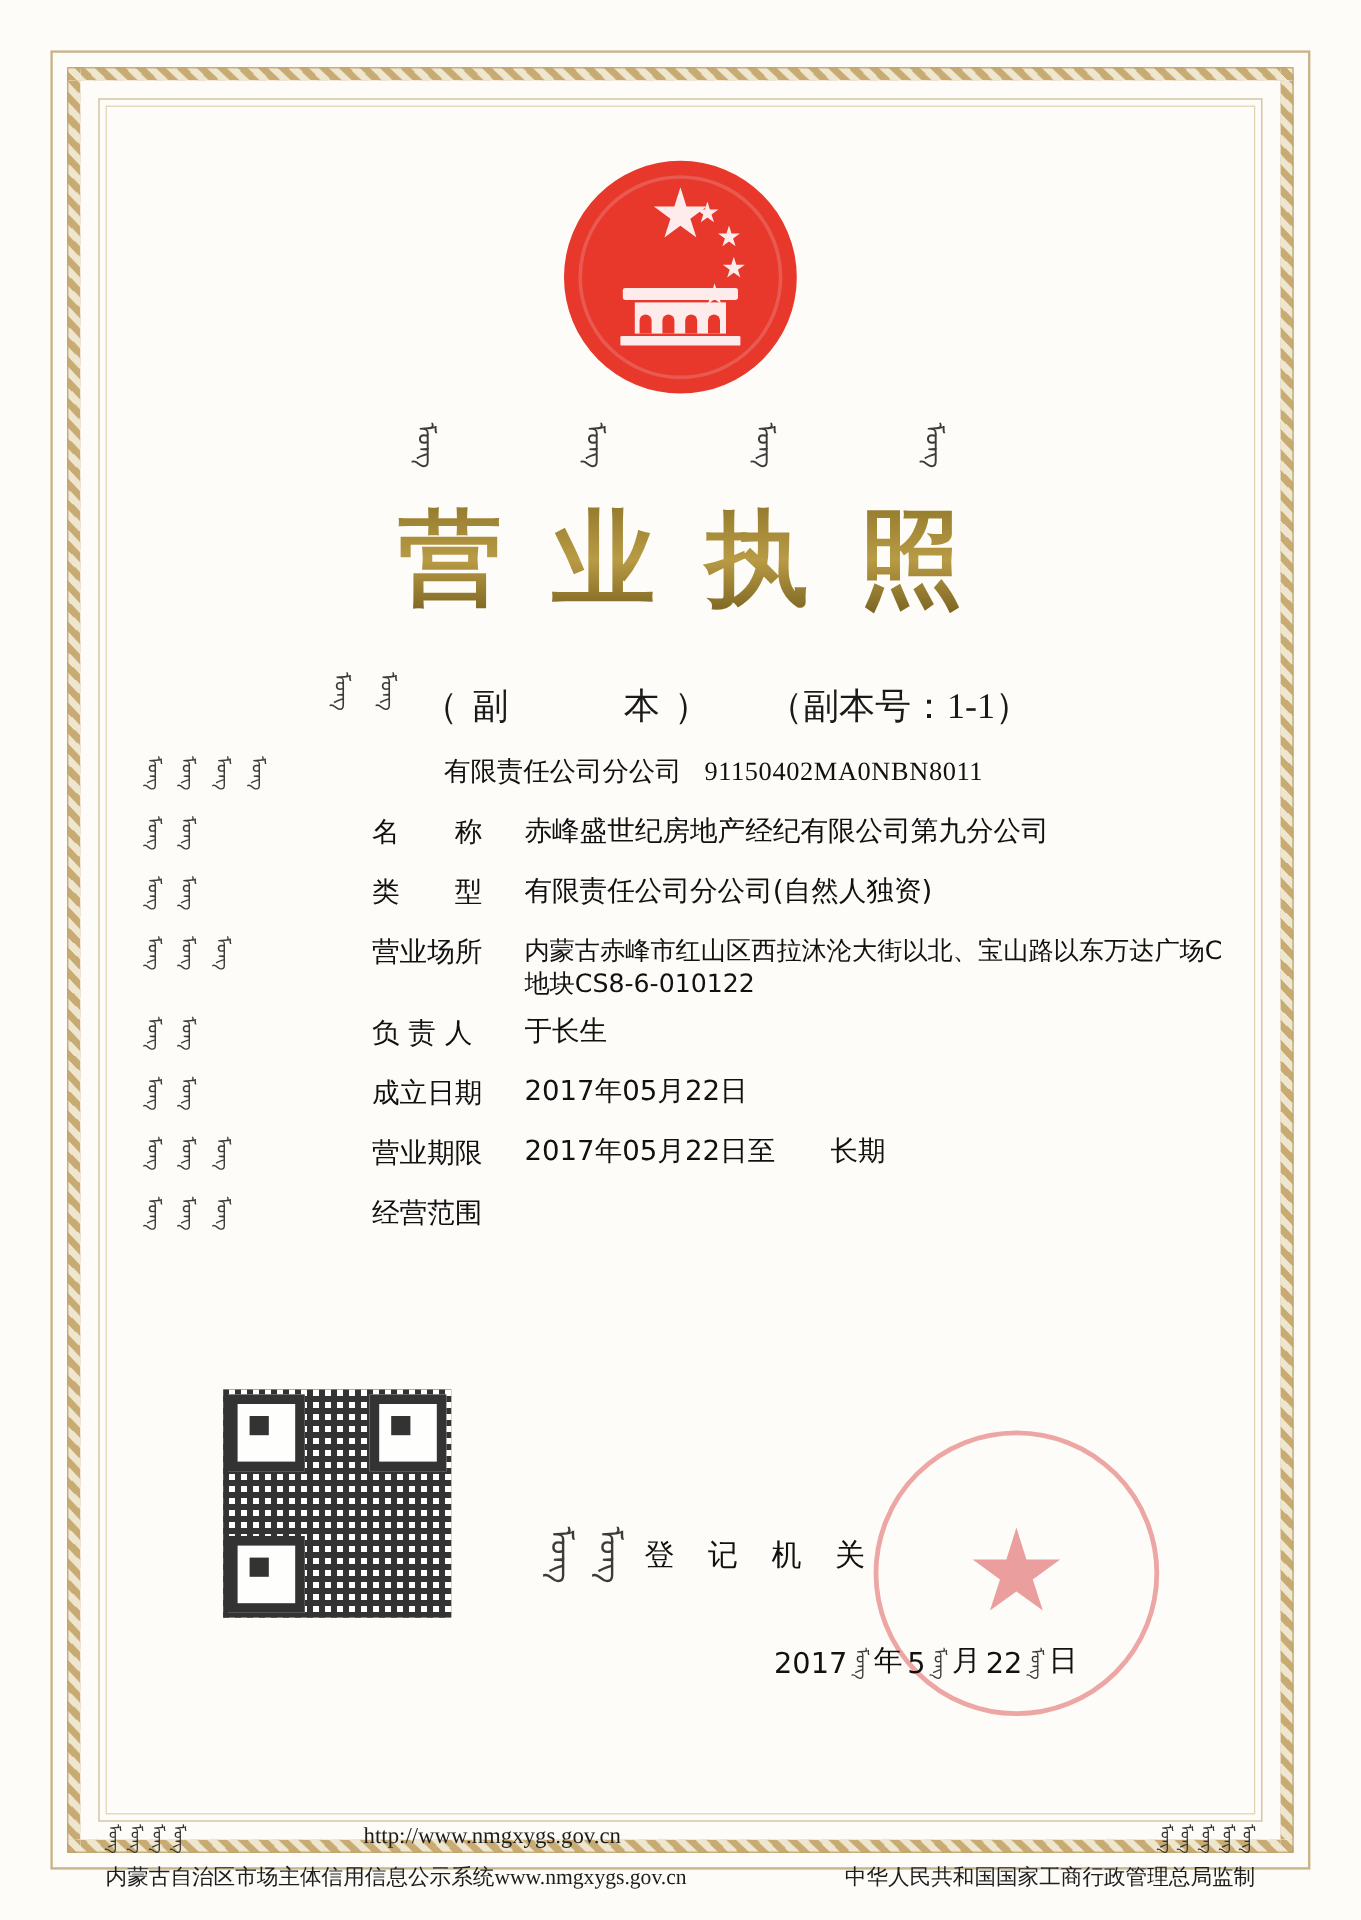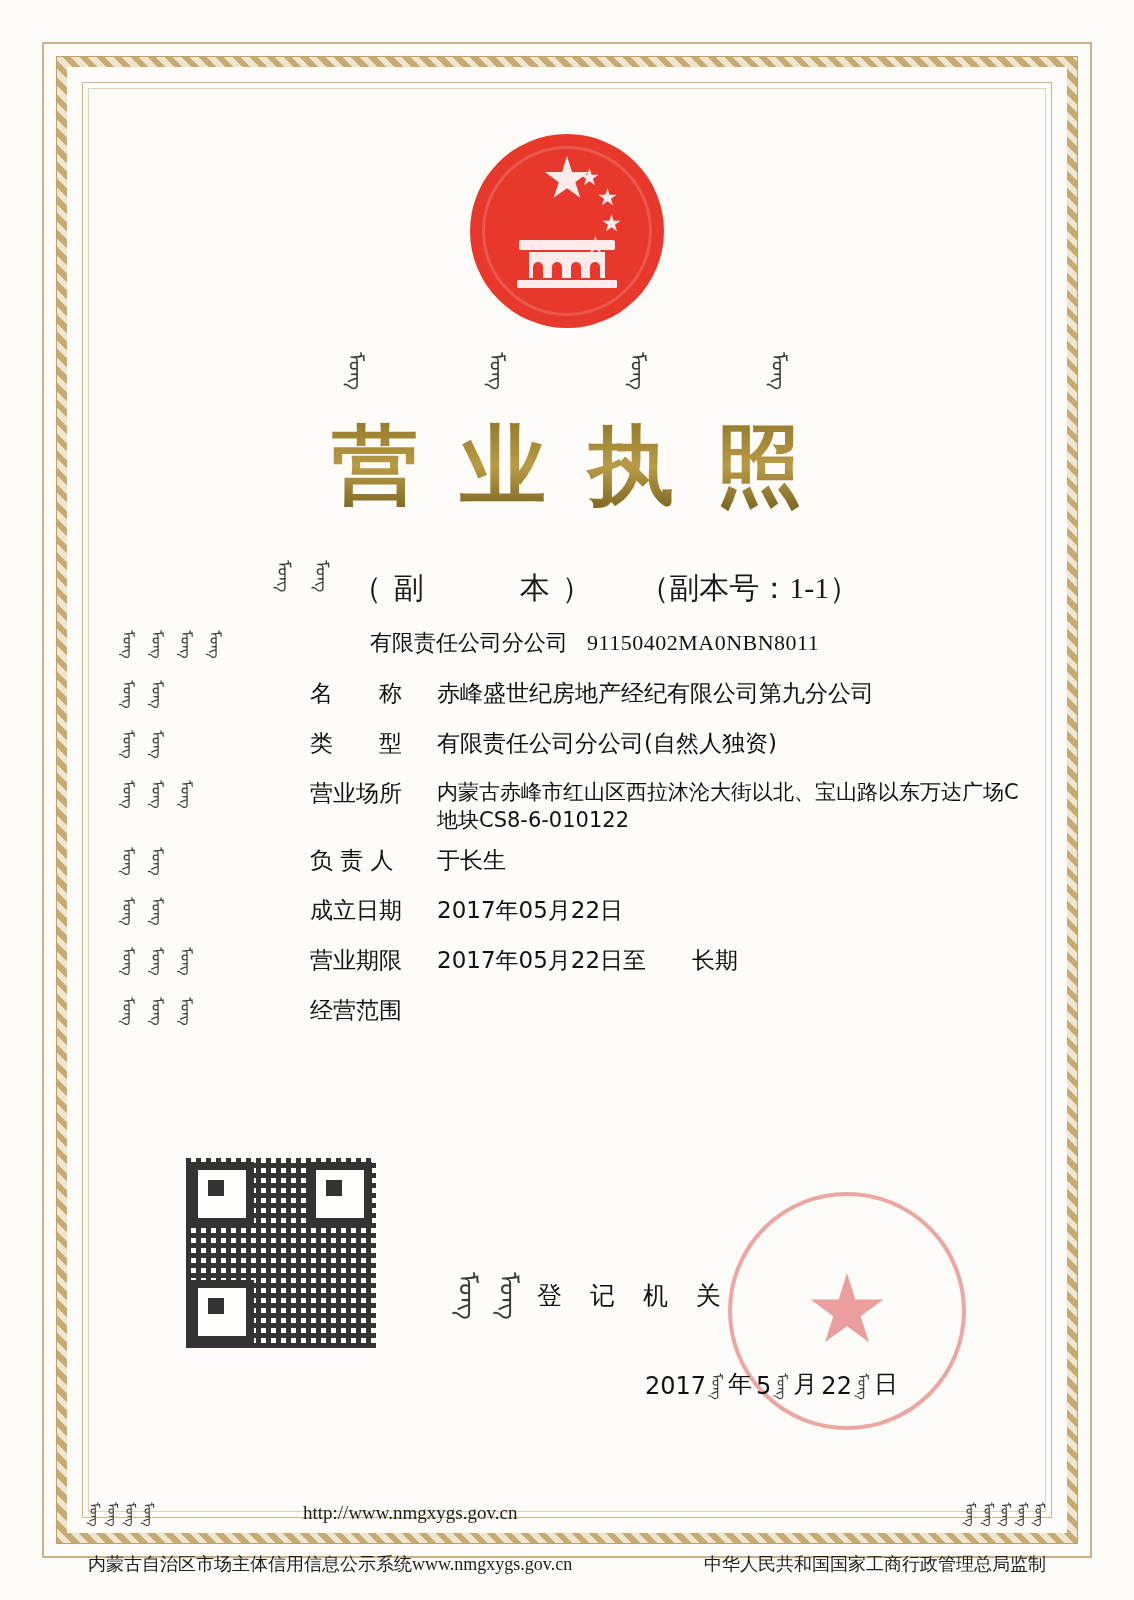--- a/index.html
+++ b/index.html
@@ -231,21 +231,21 @@
   .footer .f-mong{
     font-size:13px;color:#333;
   }
   .footer .url{
     position:absolute;left:215px;top:0;
     font-family:"Liberation Serif", serif;
     font-size:19px;
   }
   .footer .line2{
     display:flex;justify-content:space-between;align-items:baseline;
-    margin-top:24px;
+    margin-top:6px;
     font-size:18px;
   }
   .footer .line2 .left{letter-spacing:0;}
   .footer .line2 .left .u{font-family:"Liberation Serif", serif;}
   .footer .r-mong{position:absolute;right:0;top:0;font-size:13px;}
   .footer .right{font-size:18px;}
 </style>
 </head>
 <body>
 

